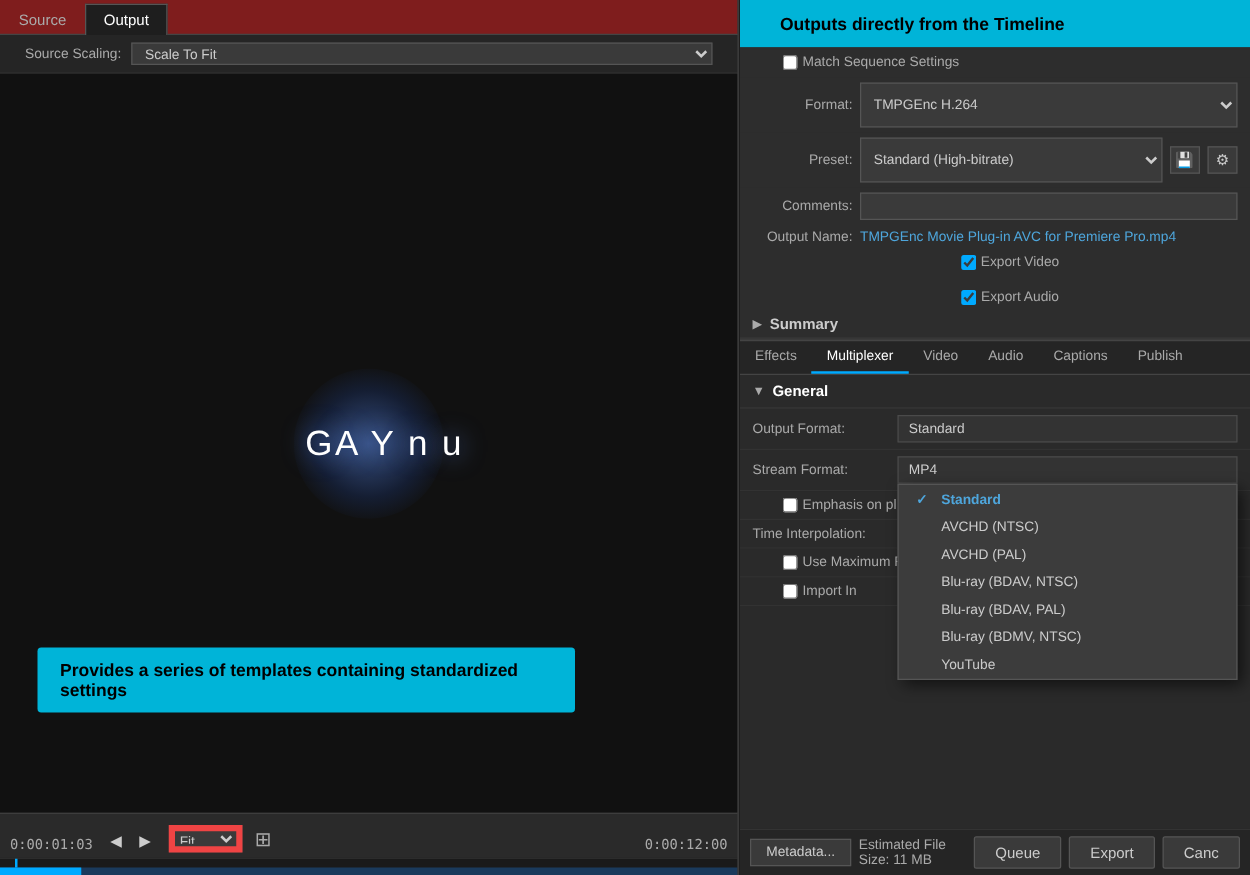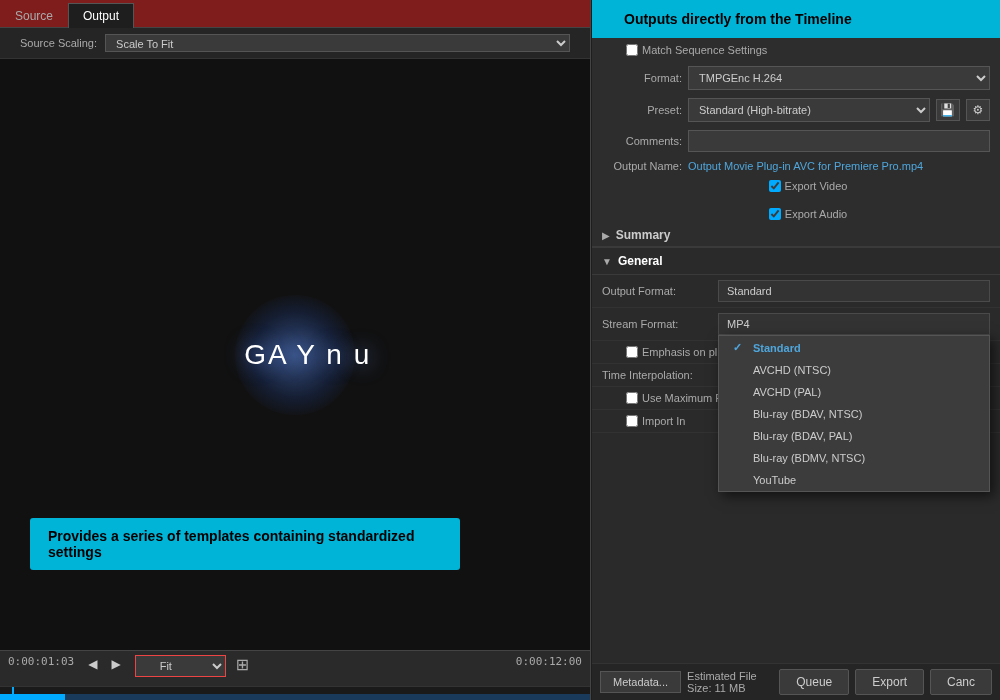--- a/index.html
+++ b/index.html
@@ -129,21 +129,21 @@
       padding: 10px 18px;
       border-radius: 3px;
       max-width: 430px;
     }
 
     .playback-bar {
       background: #2a2a2a;
       border-top: 1px solid #444;
       padding: 4px 8px;
       display: flex;
-      align-items: flex-start;
+      align-items: flex-end;
       gap: 10px;
       height: 36px;
     }
 
     .time-display {
       color: #aaa;
       font-size: 11px;
       font-family: monospace;
     }
 
@@ -157,24 +157,24 @@
       background: none;
       border: none;
       color: #ccc;
       cursor: pointer;
       font-size: 12px;
       padding: 2px 4px;
     }
 
     .fit-select {
       background: #3a3a3a;
-      border: 1px solid #ef4444;
-      color: #ccc;
-      font-size: 11px;
-      padding: 2px 20px;
+      border: 5px solid #ef4444;
+      color: #ccc;
+      font-size: 11px;
+      padding: 2px 0;
       height: 22px;
     }
 
     .time-end {
       margin-left: auto;
       color: #aaa;
       font-size: 11px;
       font-family: monospace;
     }
 
@@ -254,21 +254,21 @@
       text-align: right;
     }
 
     .form-select {
       flex: 1;
       background: #3a3a3a;
       border: 1px solid #555;
       color: #ccc;
       font-size: 11px;
       padding: 2px 6px;
-      height: 24px;
+      height: 36px;
     }
 
     .form-input {
       flex: 1;
       background: #3a3a3a;
       border: 1px solid #555;
       color: #ccc;
       font-size: 11px;
       padding: 2px 6px;
       height: 22px;
@@ -609,40 +609,48 @@
       <button class="icon-btn">⚙</button>
     </div>
 
     <div class="form-row">
       <span class="form-label">Comments:</span>
       <input class="form-input" type="text" value="" style="">
     </div>
 
     <div class="form-row">
       <span class="form-label">Output Name:</span>
-      <span class="output-name-link">Output Movie Plug-in AVC for Premiere Pro.mp4</span>
+      <span class="output-name-link">TMPGEnc Movie Plug-in AVC for Premiere Pro.mp4</span>
     </div>
 
     <div class="export-checkboxes">
       <label class="checkbox-label">
         <input type="checkbox" checked="" style="">
         <span>Export Video</span>
       </label>
       <label class="checkbox-label">
         <input type="checkbox" checked="" style="">
         <span>Export Audio</span>
       </label>
     </div>
 
     <div class="summary-row">
       <span class="summary-arrow">▶</span>
       <span class="summary-label">Summary</span>
     </div>
   </div>
 
+  <div class="bottom-tabs">
+    <div class="bottom-tab">Effects</div>
+    <div class="bottom-tab active">Multiplexer</div>
+    <div class="bottom-tab">Video</div>
+    <div class="bottom-tab">Audio</div>
+    <div class="bottom-tab">Captions</div>
+    <div class="bottom-tab">Publish</div>
+  </div>
 
   <div class="multiplexer-content">
 
     <div class="section-header">
       <span class="section-arrow">▼</span>
       <span class="section-title">General</span>
     </div>
 
     <div class="field-row">
       <span class="field-label">Output Format:</span>

